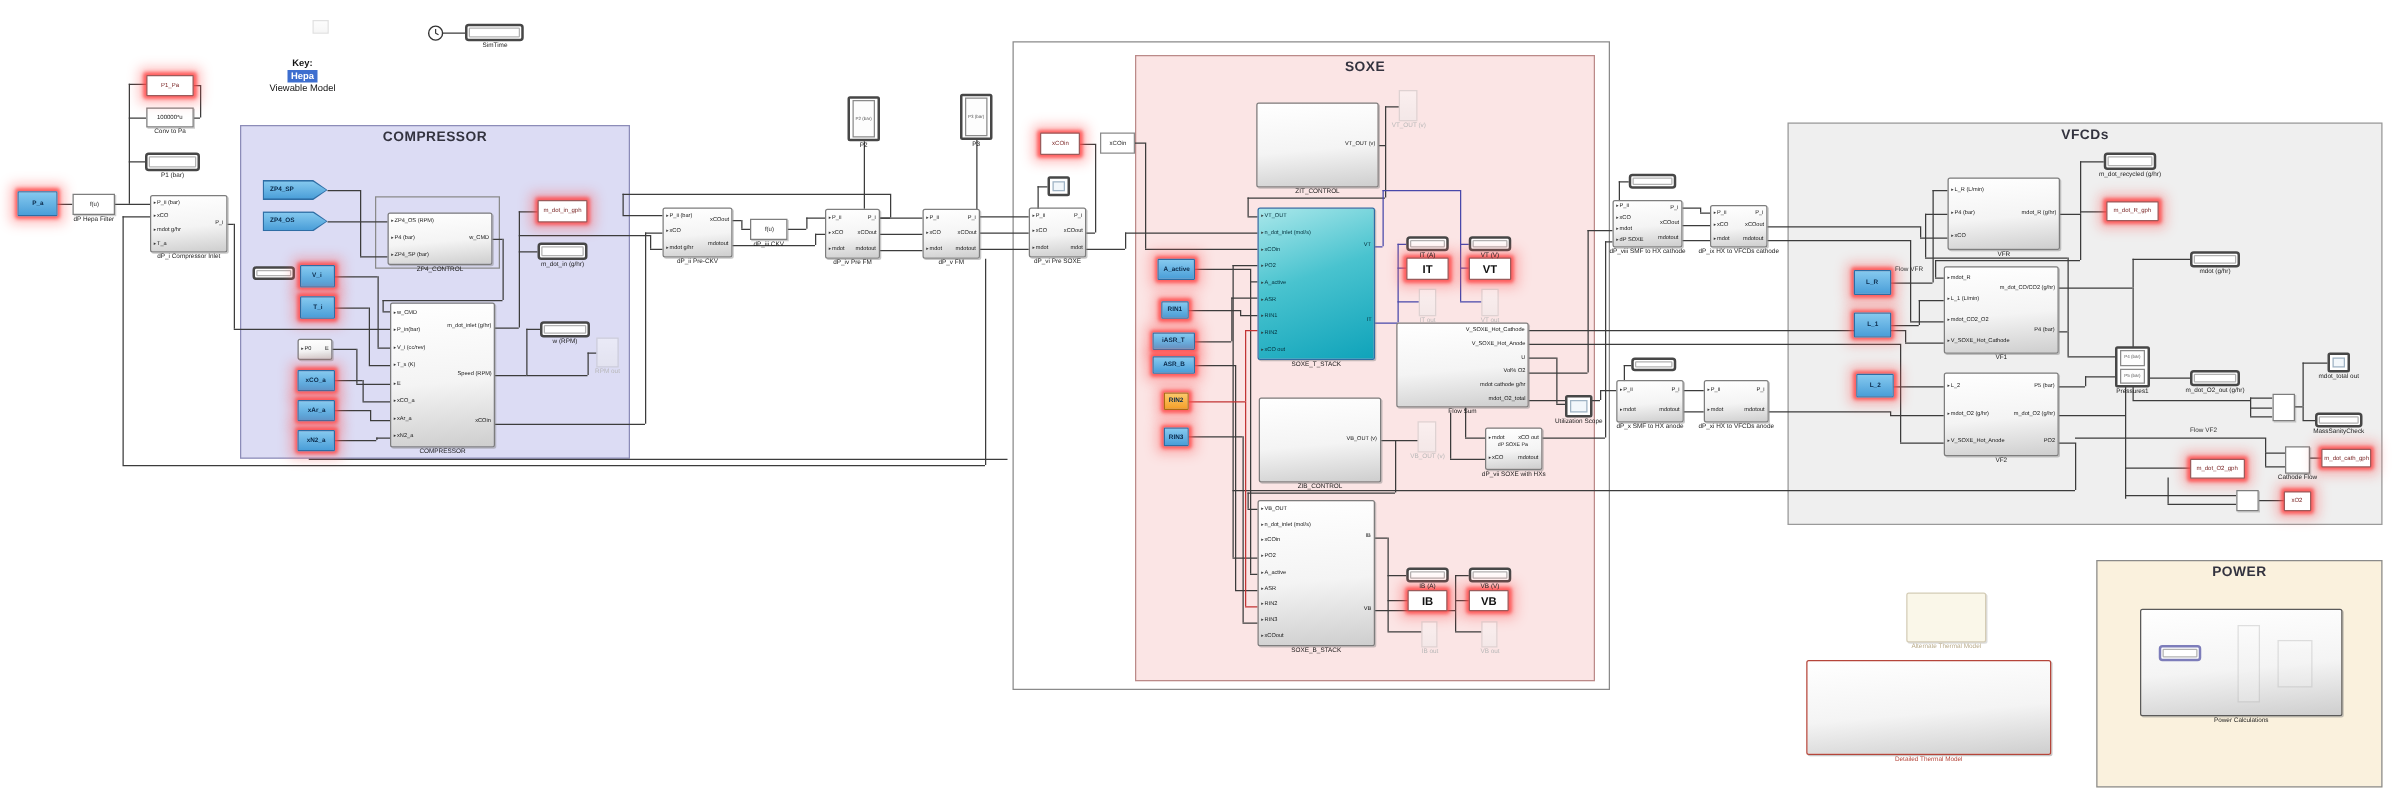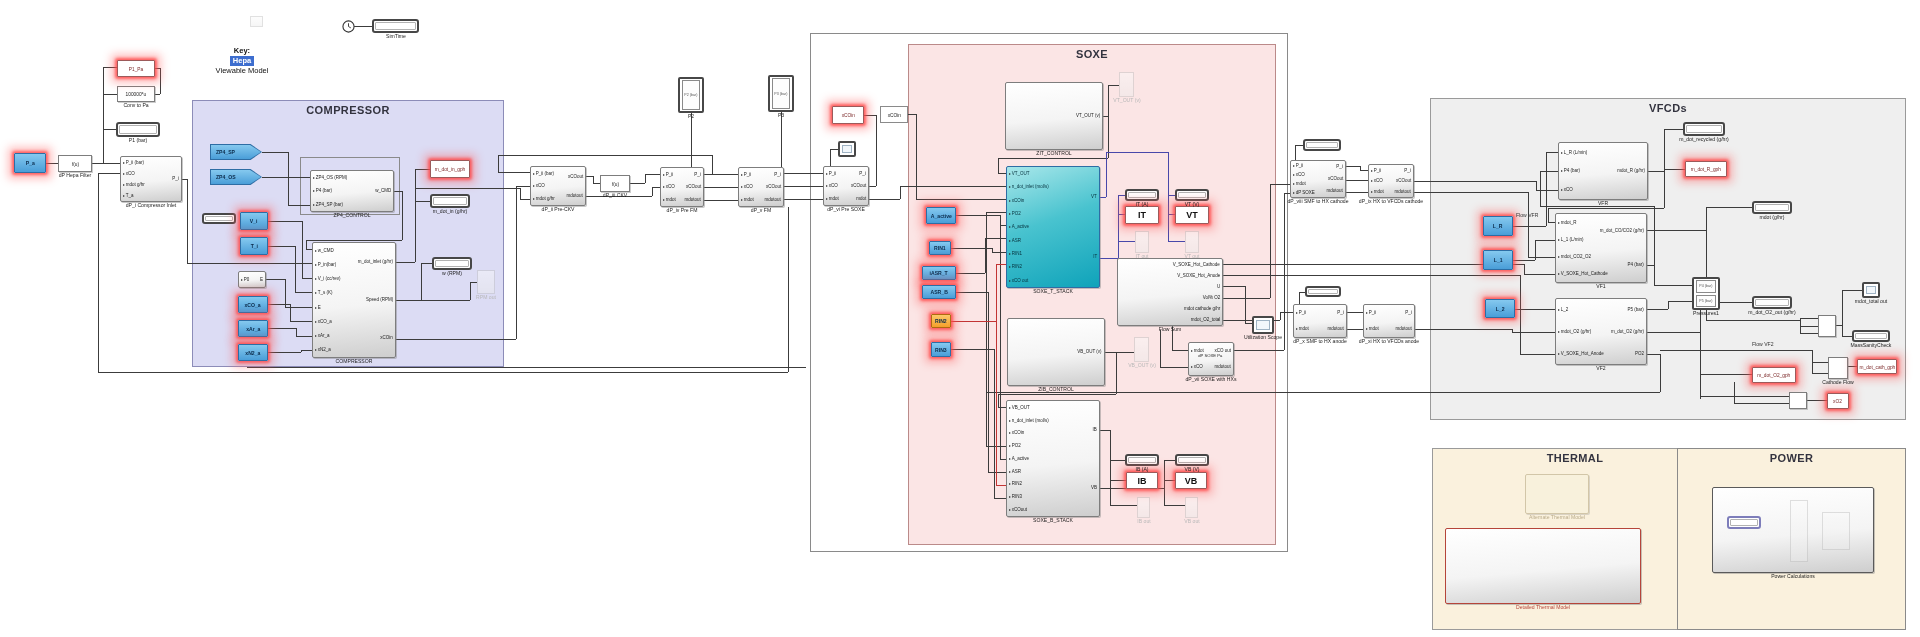--- a/index.html
+++ b/index.html
@@ -60,23 +60,20 @@
 <div id="canvas" class="canvas">
     <div class="region" style="left: 192px; top: 100px; width: 312px; height: 267px; background: rgb(220, 220, 244); border-color: rgb(140, 140, 184);">
       <div class="rtitle">COMPRESSOR</div>
     </div>
     <div class="region" style="left: 810px; top: 33px; width: 478px; height: 519px; background: transparent; border-color: rgb(138, 138, 138);"></div>
     <div class="region" style="left: 908px; top: 44px; width: 368px; height: 501px; background: rgb(251, 229, 229); border-color: rgb(187, 138, 137);">
       <div class="rtitle">SOXE</div>
     </div>
     <div class="region" style="left: 1430px; top: 98px; width: 476px; height: 322px; background: rgb(239, 239, 239); border-color: rgb(154, 154, 154);">
       <div class="rtitle">VFCDs</div>
-    </div>
-    <div class="region" style="left: 1432px; top: 448px; width: 286px; height: 182px; background: rgb(250, 241, 221); border-color: rgb(154, 154, 154);">
-      <div class="rtitle">THERMAL</div>
     </div>
     <div class="region" style="left: 1677px; top: 448px; width: 229px; height: 182px; background: rgb(250, 241, 221); border-color: rgb(138, 138, 138);">
       <div class="rtitle">POWER</div>
     </div>
     <div class="wire" style="left: 46px; top: 163px; width: 12px; height: 1px; background: rgb(60, 60, 60);"></div>
     <div class="wire" style="left: 92px; top: 163px; width: 28px; height: 1px; background: rgb(60, 60, 60);"></div>
     <div class="wire" style="left: 103px; top: 67px; width: 1px; height: 96px; background: rgb(60, 60, 60);"></div>
     <div class="wire" style="left: 103px; top: 67px; width: 14px; height: 1px; background: rgb(60, 60, 60);"></div>
     <div class="wire" style="left: 103px; top: 94px; width: 14px; height: 1px; background: rgb(60, 60, 60);"></div>
     <div class="wire" style="left: 103px; top: 129px; width: 13px; height: 1px; background: rgb(60, 60, 60);"></div>

